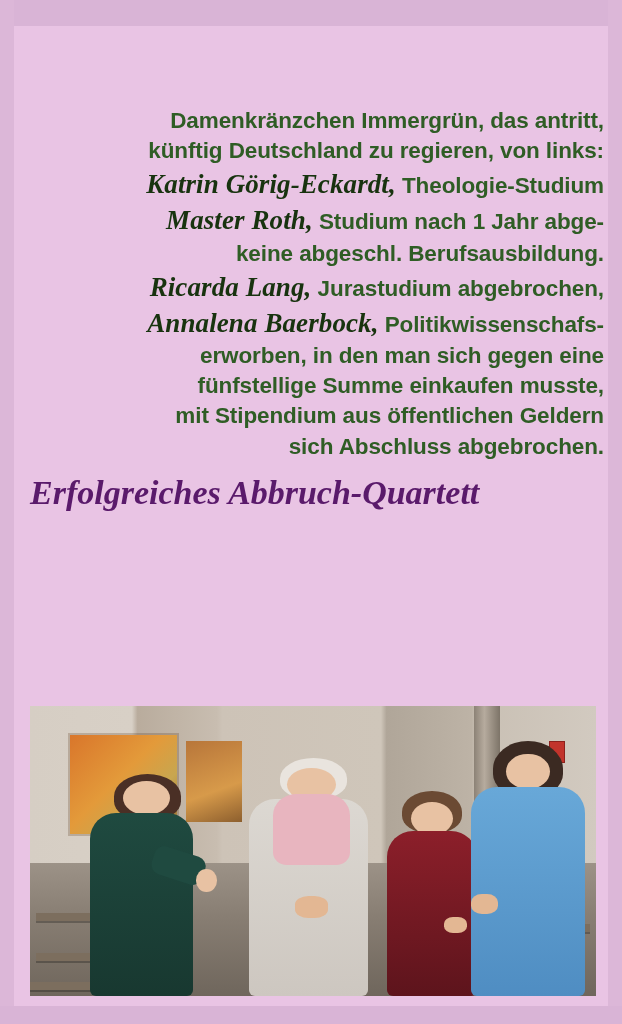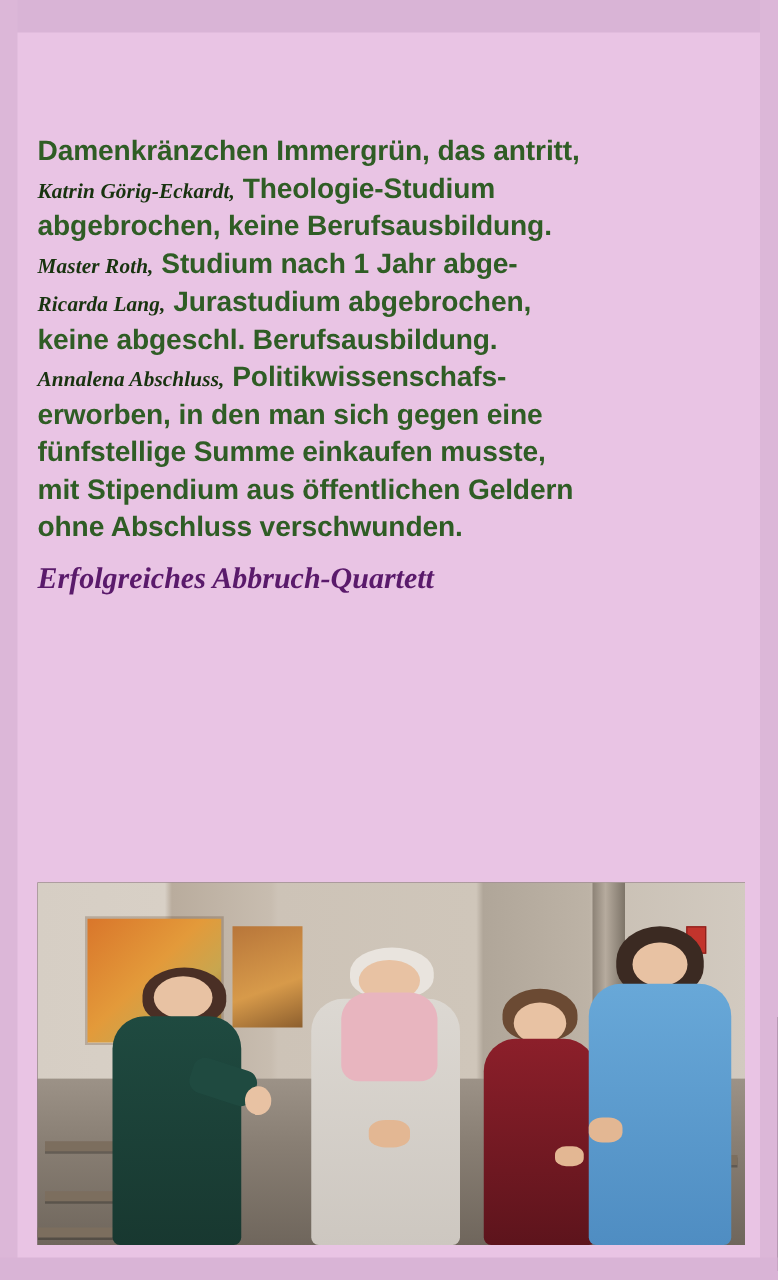--- a/index.html
+++ b/index.html
@@ -48,35 +48,36 @@
   .text-block {
     padding: 80px 4px 0 16px;
     color: #2f5d25;
     font-size: 22.5px;
     font-weight: bold;
     line-height: 1.34;
     letter-spacing: -0.1px;
   }
   .text-block p {
     margin: 0;
+    text-align: right;
   }
   .name {
     font-family: "Liberation Serif", serif;
     font-style: italic;
     font-weight: bold;
-    font-size: 17px;
+    font-size: 27px;
     color: #18330f;
     letter-spacing: 0.1px;
   }
   .headline {
     margin: 12px 0 0 16px;
     font-family: "Liberation Serif", serif;
     font-style: italic;
     font-weight: bold;
-    font-size: 24px;
+    font-size: 34px;
     color: #5a1a6b;
     letter-spacing: 0px;
   }
   .photo {
     position: absolute;
     left: 16px;
     right: 12px;
     bottom: 10px;
     height: 290px;
     background: #3a2f2a;
@@ -201,34 +202,34 @@
 <div id="poster">
   <div class="edge-band edge-top"></div>
   <div class="side-left"></div>
   <div class="side-right"></div>
   <div class="edge-band edge-bottom"></div>
 
   <div class="content">
 
     <div class="text-block">
       <p>Damenkränzchen Immergrün, das antritt,</p>
+      <p>künftig Deutschland zu regieren, von links:</p>
 
       <p><span class="name">Katrin Görig-Eckardt,</span><span> Theologie-Studium</span></p>
-      <p>abgebrochen, keine Berufsausbildung.</p>
 
       <p><span class="name">Master Roth,</span><span> Studium nach 1 Jahr abge-</span></p>
 
+      <p>keine abgeschl. Berufsausbildung.</p>
       <p><span class="name">Ricarda Lang,</span><span> Jurastudium abgebrochen,</span></p>
-      <p>keine abgeschl. Berufsausbildung.</p>
-
-      <p><span class="name">Annalena Abschluss,</span><span> Politikwissenschafs-</span></p>
+
+      <p><span class="name">Annalena Baerbock,</span><span> Politikwissenschafs-</span></p>
       <p>erworben, in den man sich gegen eine</p>
       <p>fünfstellige Summe einkaufen musste,</p>
       <p>mit Stipendium aus öffentlichen Geldern</p>
-      <p>ohne Abschluss verschwunden.</p>
+      <p>sich Abschluss abgebrochen.</p>
     </div>
 
     <div class="headline">Erfolgreiches Abbruch-Quartett</div>
 
     <div class="photo">
       <div class="room">
         <div class="wall-panel"></div>
         <div class="art"></div>
         <div class="art2"></div>
         <div class="exit-sign"></div>

